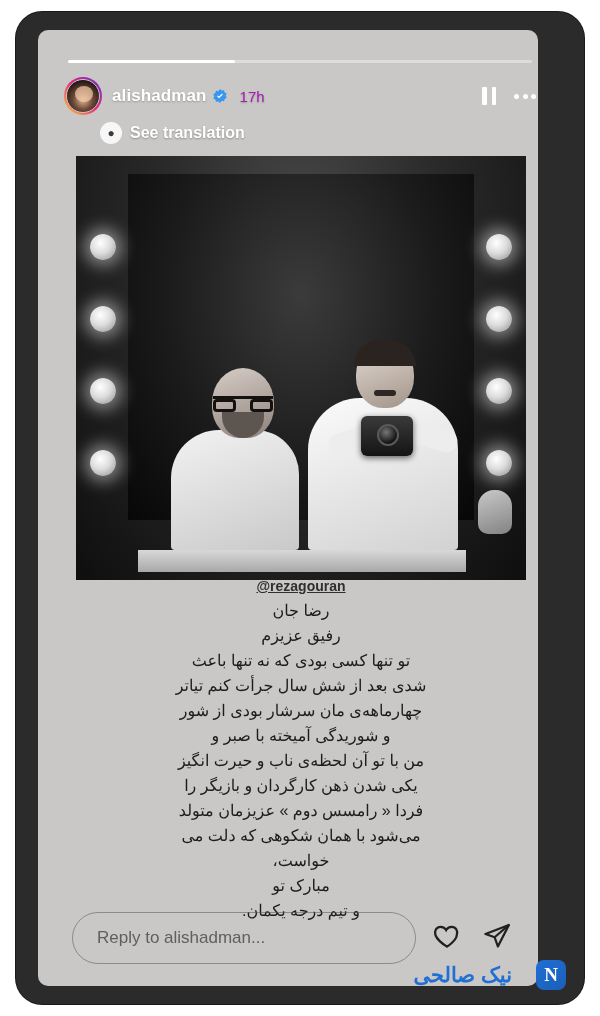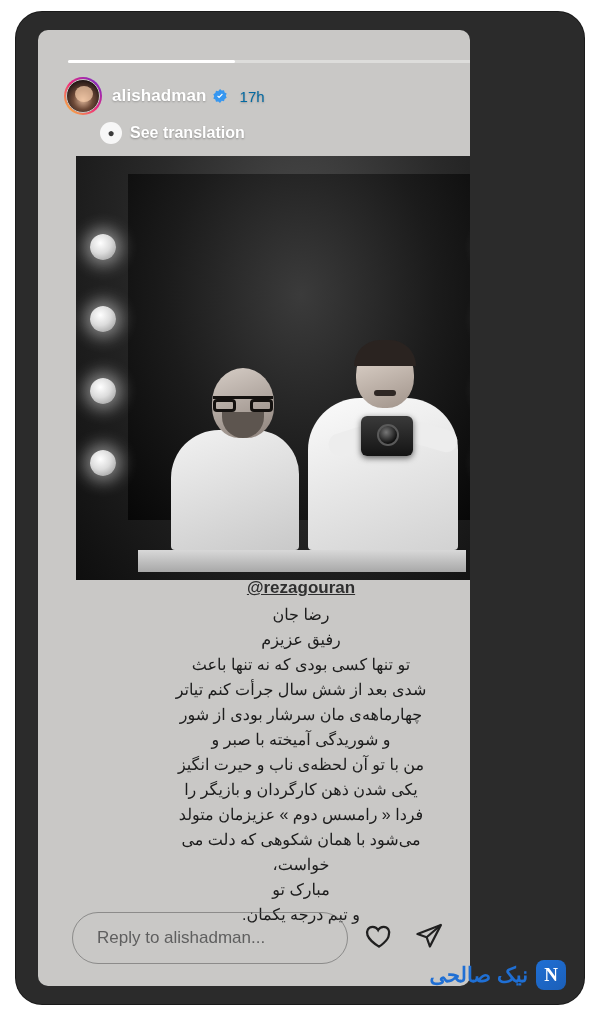--- a/index.html
+++ b/index.html
@@ -20,21 +20,21 @@
     width: 568px;
     height: 992px;
     background: #2b2b2b;
     border-radius: 26px;
     box-shadow: 0 0 0 1px #1a1a1a;
   }
   .story {
     position: absolute;
     left: 22px;
     top: 18px;
-    width: 432px;
+    width: 500px;
     height: 956px;
     background: #c9c8c6;
     border-radius: 10px;
     overflow: hidden;
   }
 
   
   .progress-track {
     position: absolute;
     left: 30px;
@@ -104,21 +104,21 @@
   .verified {
     margin-left: 5px;
     width: 16px;
     height: 16px;
     flex: 0 0 auto;
     display: inline-block;
   }
   .timestamp {
     margin-left: 12px;
     font-size: 15px;
-    color: #0369a1;
+    color: #a21caf;
     text-shadow: 0 1px 2px rgba(0,0,0,0.25);
   }
   .header-actions {
     margin-left: auto;
     display: flex;
     align-items: center;
     gap: 18px;
   }
   .pause-icon {
     width: 14px;
@@ -302,21 +302,21 @@
   
   .caption-block {
     position: absolute;
     left: 36px;
     top: 548px;
     width: 454px;
     text-align: center;
     color: #1a1a1a;
   }
   .mention {
-    font-size: 17px;
+    font-size: 14px;
     font-weight: bold;
     color: #2f2f2f;
     text-decoration: underline;
     margin-bottom: 4px;
   }
   .caption-line {
     direction: rtl;
     unicode-bidi: bidi-override;
     font-size: 16px;
     line-height: 25px;
@@ -364,21 +364,21 @@
     gap: 20px;
   }
 
   
   .watermark {
     position: absolute;
     right: 34px;
     bottom: 26px;
     display: flex;
     align-items: center;
-    gap: 8px;
+    gap: 24px;
   }
   .wm-badge {
     width: 30px;
     height: 30px;
     border-radius: 8px;
     background: linear-gradient(145deg, #1f6fd4, #1b5fb8);
     color: #fff;
     font-size: 19px;
     font-weight: bold;
     display: flex;

